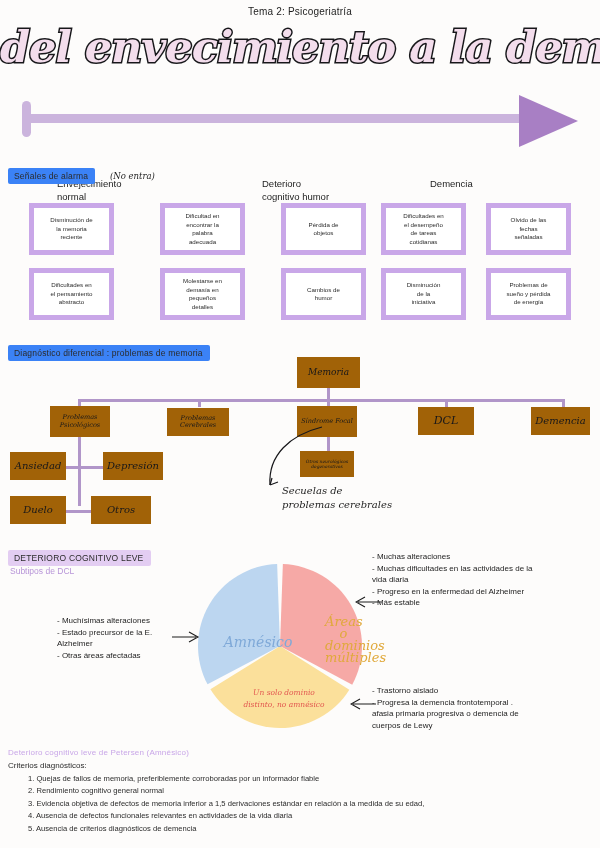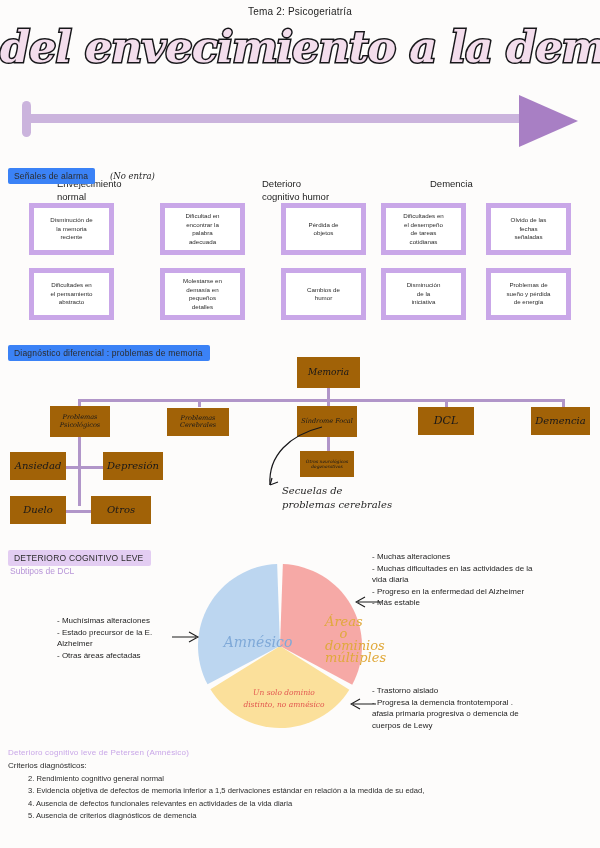--- a/index.html
+++ b/index.html
@@ -281,19 +281,20 @@
 - Progresa la demencia frontotemporal .
 afasia primaria progresiva o demencia de
 cuerpos de Lewy</div>
   <svg style="position:absolute; left:350px; top:697px; width:26px; height:14px;" viewBox="0 0 26 14">
     <path d="M26 7 L3 7 M10 2 L1 7 L10 12" stroke="#1d1d1d" stroke-width="1.1" fill="none"></path>
   </svg>
 
   <div class="crit-title">Deterioro cognitivo leve de Petersen (Amnésico)</div>
   <div class="crit-sub">Criterios diagnósticos:</div>
   <ul class="crit-list" id="crit-list">
+      <li>1. Quejas de fallos de memoria, preferiblemente corroboradas por un informador fiable</li>
       <li>2. Rendimiento cognitivo general normal</li>
       <li>3. Evidencia objetiva de defectos de memoria inferior a 1,5 derivaciones estándar en relación a la medida de su edad,</li>
       <li>4. Ausencia de defectos funcionales relevantes en actividades de la vida diaria</li>
       <li>5. Ausencia de criterios diagnósticos de demencia</li>
     </ul>
 
 </div>
 
 </body></html>

